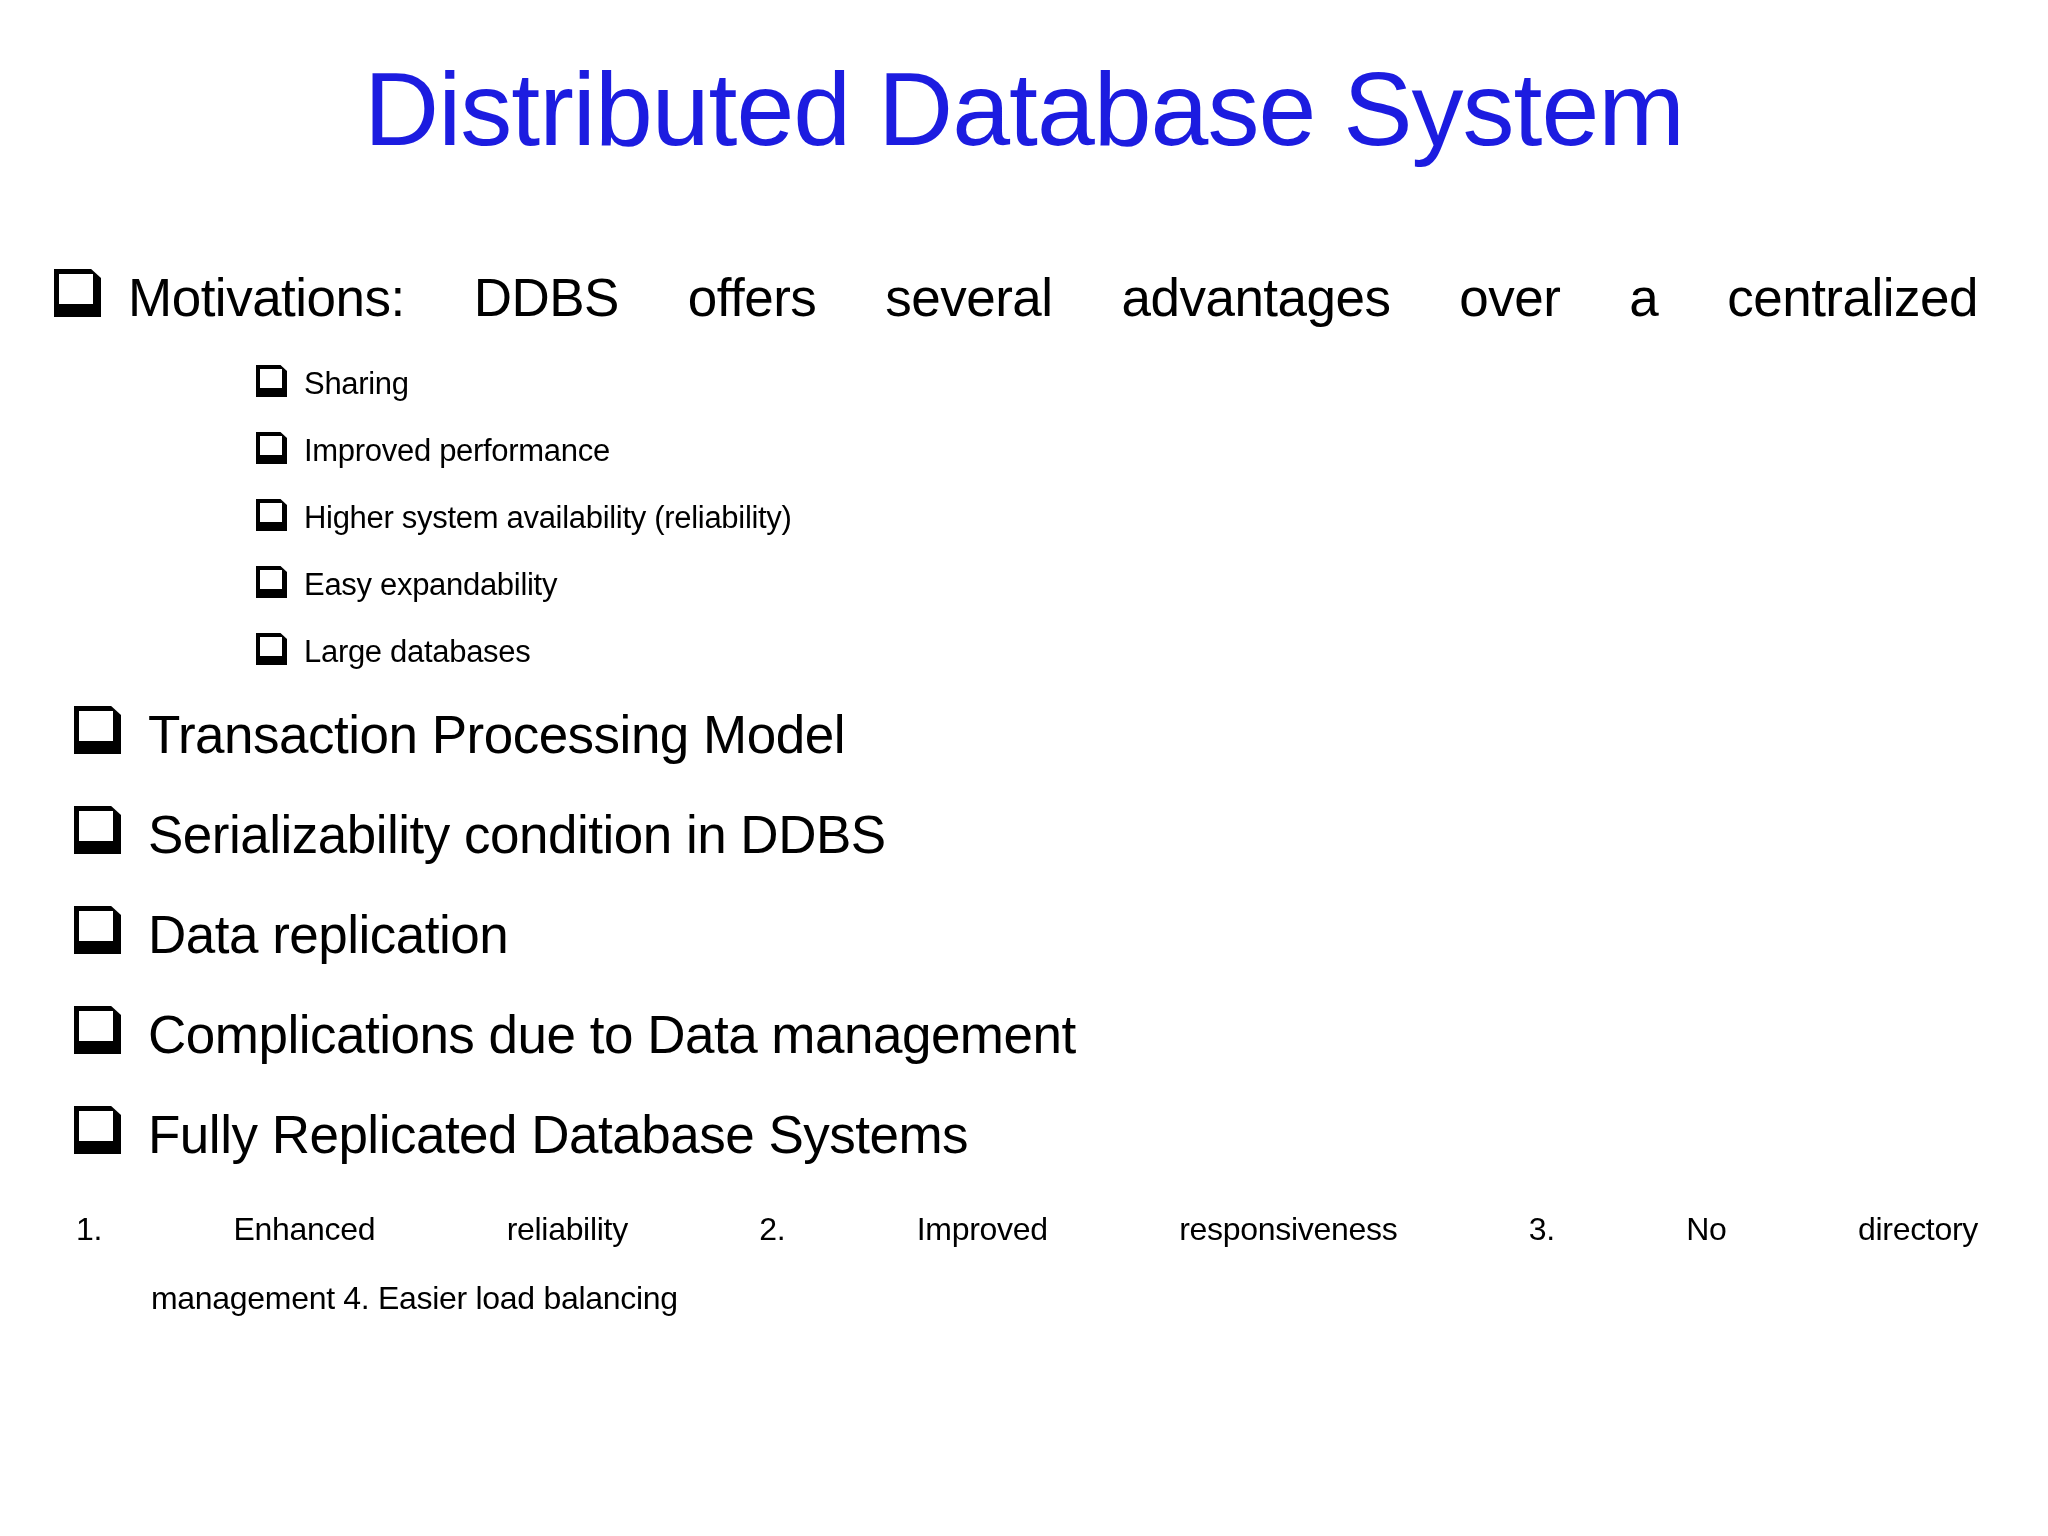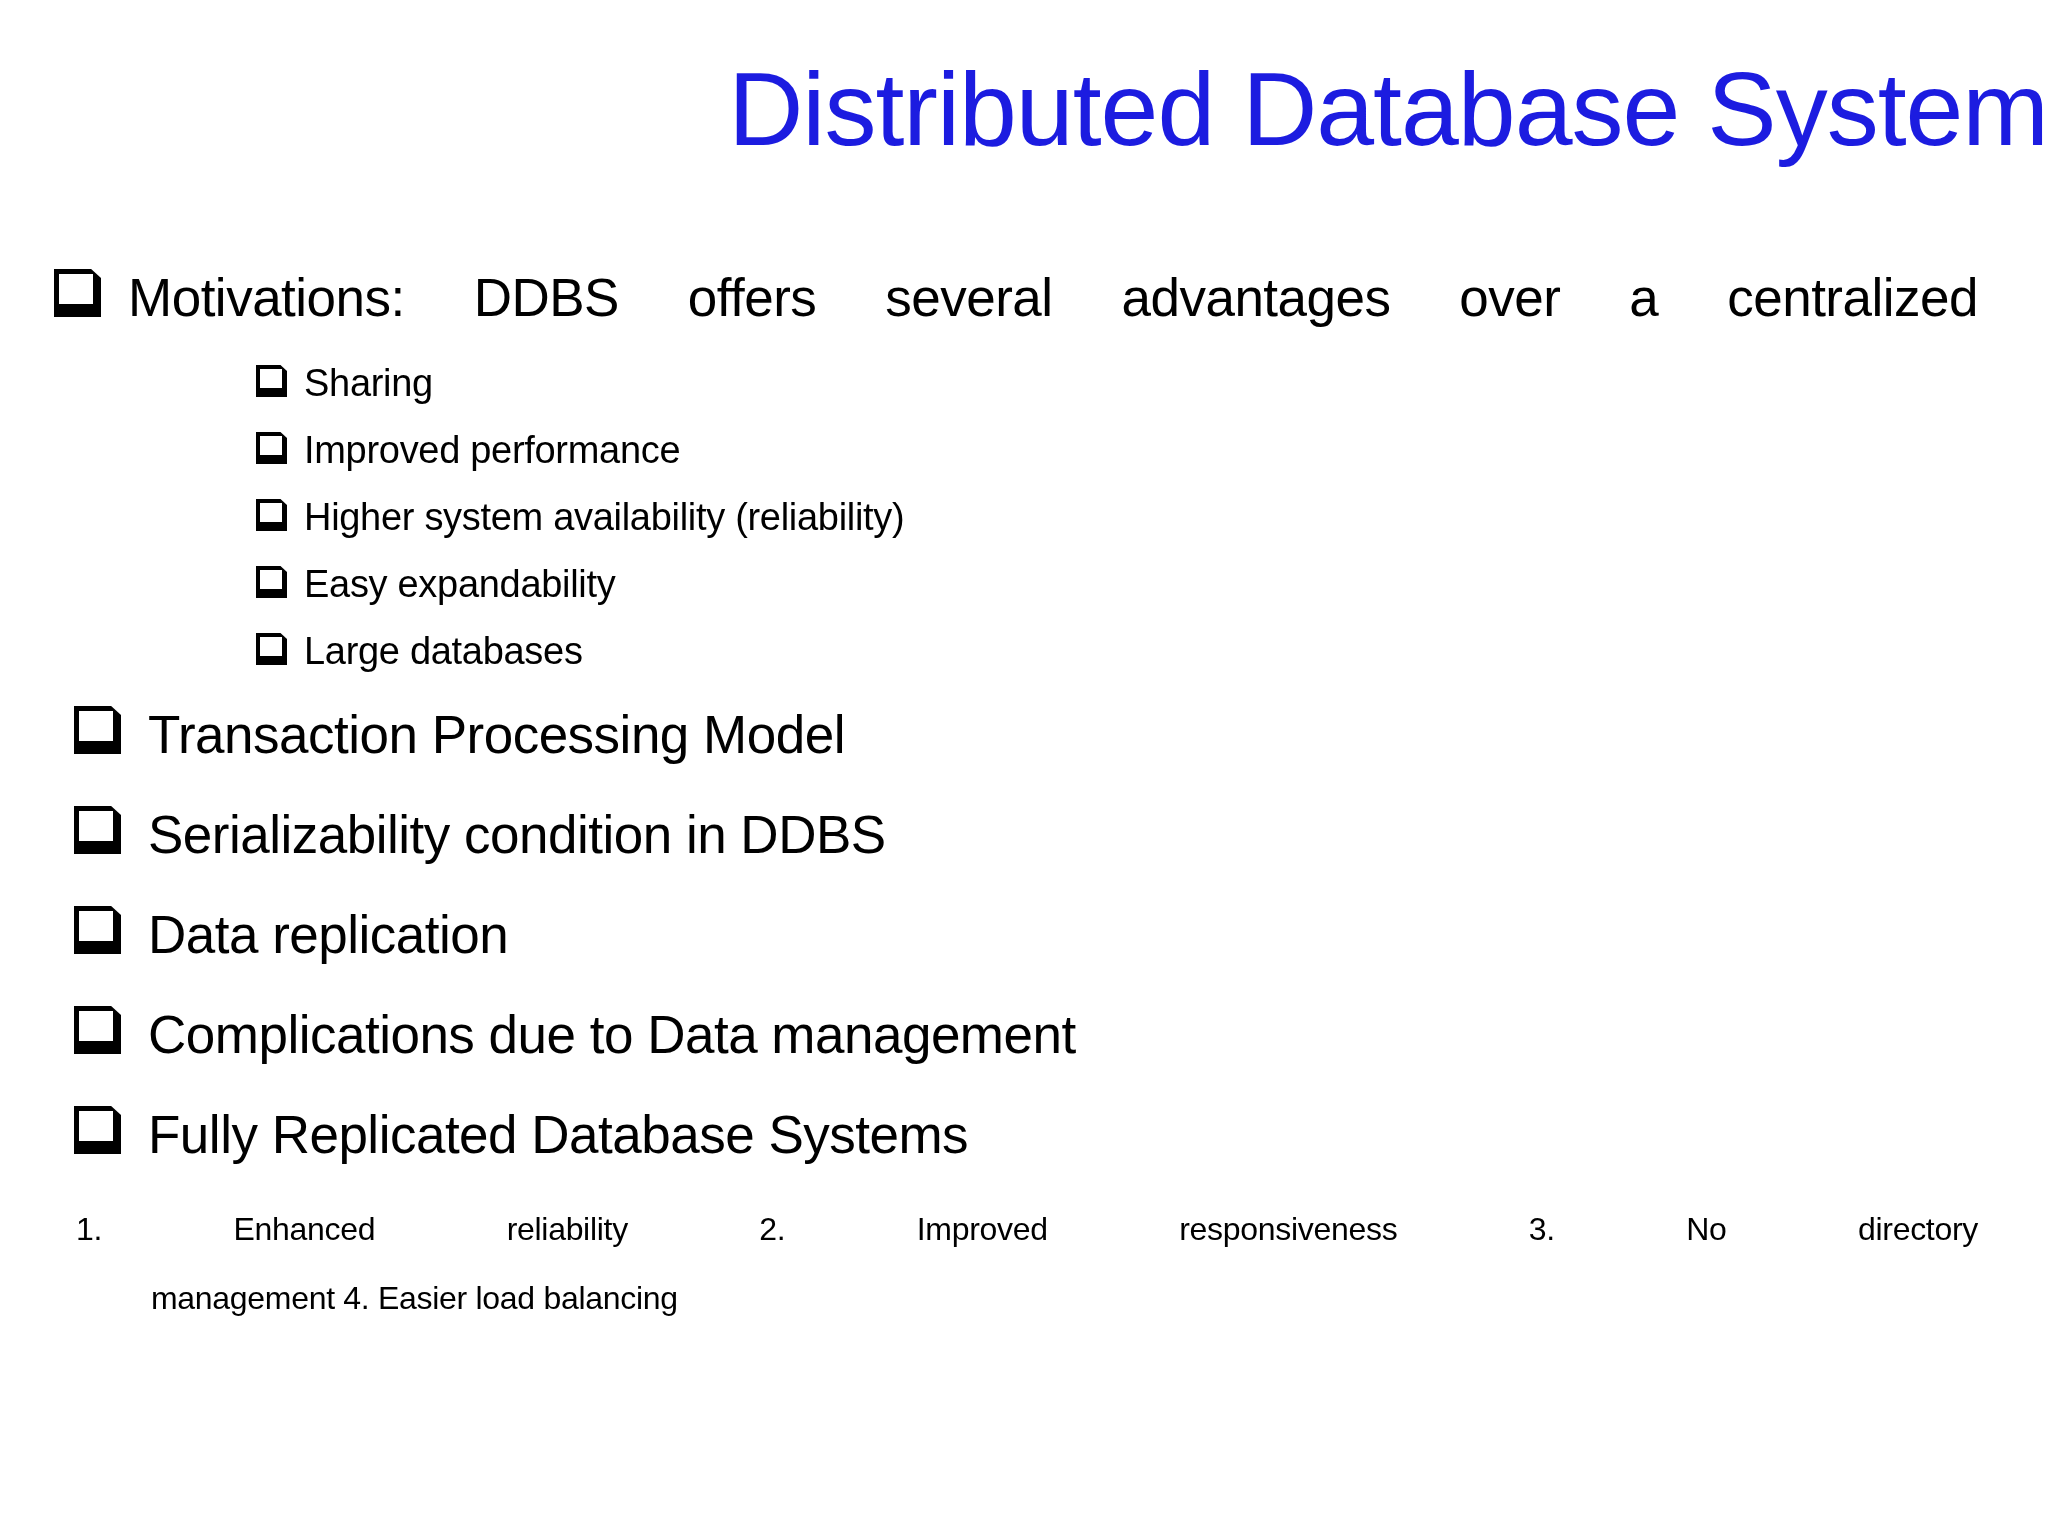--- a/index.html
+++ b/index.html
@@ -6,21 +6,21 @@
   html, body { width: 2048px; height: 1536px; background: #ffffff; overflow: hidden; }
   body {
     font-family: "Liberation Sans", sans-serif;
     color: #000000;
     -webkit-font-smoothing: antialiased;
   }
   .slide { position: relative; width: 2048px; height: 1536px; background: #ffffff; }
 
   .title {
     margin-top: 44px;
-    text-align: right;
+    text-align: center;
     font-size: 104px;
     font-weight: 400;
     line-height: 1.25;
     color: #1c1ce0;
     letter-spacing: -1px;
   }
 
   .content {
     margin-top: 84px;
     padding-left: 54px;
@@ -42,21 +42,21 @@
               border-width: 4px; border-bottom-width: 9px; border-right-width: 5px; }
 
   .row { display: flex; align-items: flex-start; }
   .row.main { font-size: 53px; line-height: 80px; letter-spacing: -0.5px; }
   .topic { margin-bottom: 20px; margin-left: 20px; }
   .btext { flex: 1; min-width: 0; }
 
   .jline { text-align: justify; text-align-last: justify; }
 
   .sublist { margin-left: 128px; margin-top: 12px; margin-bottom: 10px;
-             font-size: 38px; line-height: 67px; letter-spacing: -0.3px; }
+             font-size: 31px; line-height: 67px; letter-spacing: -0.3px; }
   .row.sub .stext { flex: 1; }
 
   .numlist { font-size: 32px; line-height: 69px; padding-left: 97px; margin-top: 2px;
              letter-spacing: -0.3px; }
   .num-line1 { text-indent: -75px; text-align: justify; text-align-last: justify; }
 </style>
 </head>
 <body>
 
 <div class="slide">

